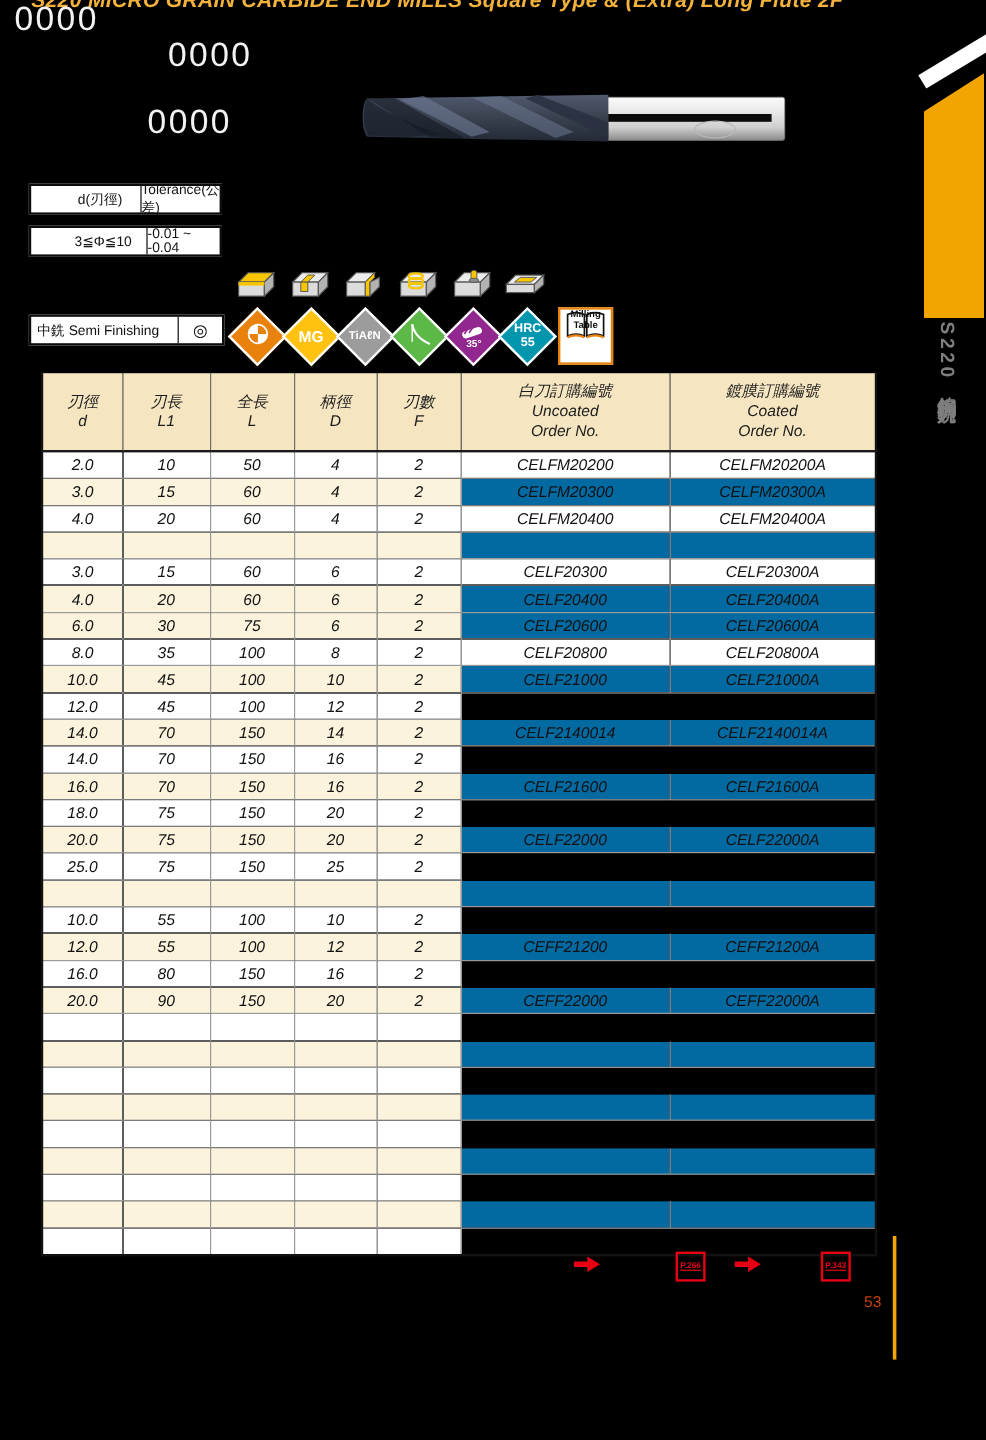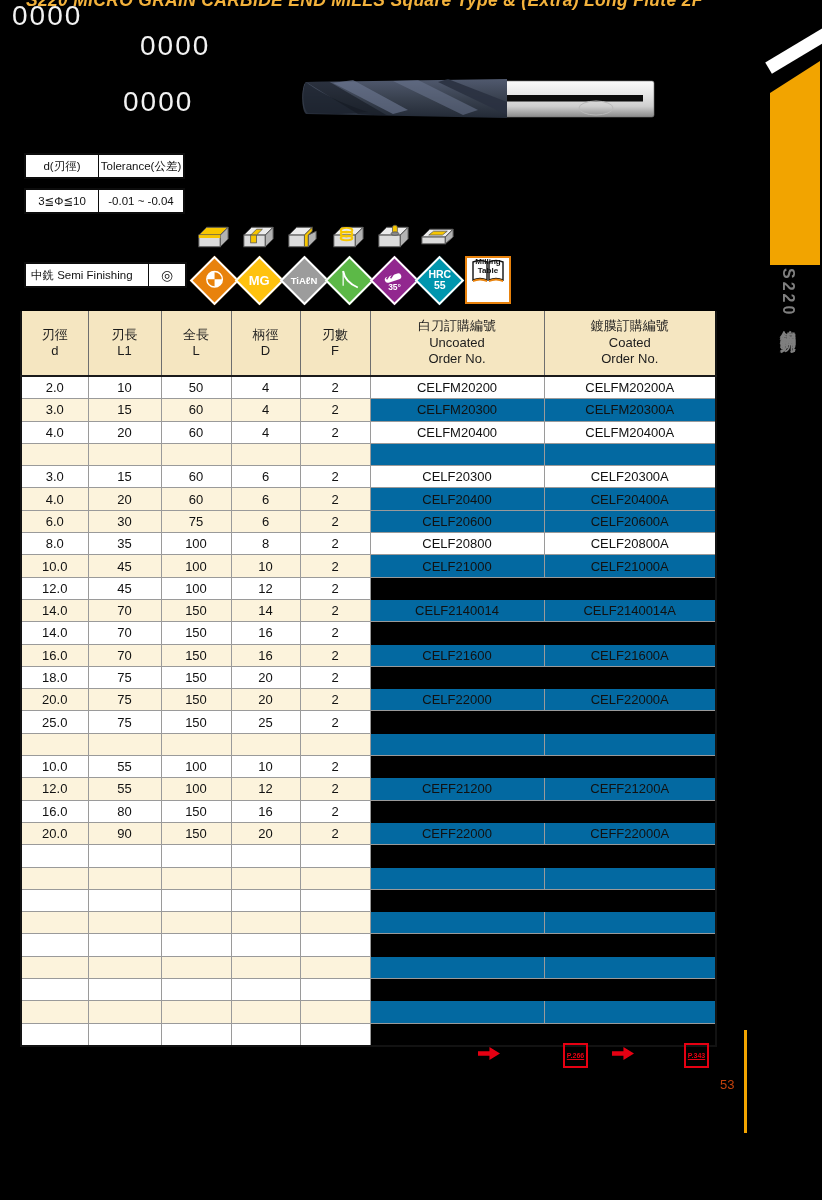--- a/index.html
+++ b/index.html
@@ -12,42 +12,42 @@
     color:#F3B23C;white-space:nowrap;letter-spacing:.3px;}
   .ph{color:#f2f2f2;font-weight:normal;font-size:28px;letter-spacing:2px;margin-left:12px;}
   .ph0{left:128px;top:30px;}　.ph1{left:111px;top:58px;} .ph2{left:111px;top:86px;}
 
   
   .mini-table{display:flex;background:#fff;border:2px solid #0c0c0c;color:#111;
     font-size:11.5px;align-items:stretch;}
   .mini-cell{display:flex;align-items:center;justify-content:center;}
   .tol-head{left:24px;top:153px;width:157px;height:22px;}
   .tol-row {left:24px;top:188px;width:157px;height:22px;}
-  .tol-c1{width:72px;border-right:1.5px solid #0c0c0c;}
+  .tol-c1{width:72px;border-right:1.5px solid #0c0c0c;padding-left:24px;}
   .tol-c2{flex:1;}
   .finish-box{left:24px;top:262px;width:159px;height:22px;font-size:11.5px;}
   .fin-label{flex:1;justify-content:flex-start;padding-left:5px;}
   .fin-sym{width:36px;border-left:1.5px solid #0c0c0c;font-size:14px;}
 
   
   .ops{left:193px;top:221px;display:flex;gap:6px;}
   .op{width:39px;height:34px;display:block;}
 
   
   .badges{left:191px;top:256px;display:flex;align-items:center;height:48px;}
   .dwrap{width:45px;height:48px;position:relative;flex:0 0 auto;}
   .diamond{position:absolute;left:6px;top:7px;width:31px;height:31px;border:2.5px solid #fff;
     transform:rotate(45deg);display:flex;align-items:center;justify-content:center;}
   .dlabel{transform:rotate(-45deg);color:#fff;font-weight:bold;text-align:center;line-height:1.05;}
   .book{width:42px;height:44px;background:#fff;border:2px solid #E8820C;margin-left:4px;
     position:relative;display:flex;align-items:flex-start;justify-content:center;}
   .book-text{position:absolute;font-size:8px;font-weight:bold;color:#111;text-align:center;line-height:1.1;}
 
   
-  .spec-wrap{left:20px;top:308px;}
+  .spec-wrap{left:34px;top:308px;font-style:italic;}
   table.spec{border-collapse:collapse;table-layout:fixed;width:695px;
     border:2px solid #121212;border-top:3.5px solid #000;}
   .spec th{background:#F5E6C1;color:#1c1c1c;font-weight:normal;font-size:13px;line-height:16.5px;
     border:1px solid #6e6e6e;border-bottom:2px solid #1a1a1a;height:64px;padding:0;text-align:center;}
   .spec td{height:21.3px;padding:0;font-size:13px;color:#111;text-align:center;
     border:1px solid #9a9a9a;overflow:hidden;white-space:nowrap;}
   tr.white td{background:#fff;}
   tr.cream td{background:#FCF3DC;}
   tr.white td.ocell{background:#fff;}
   tr.cream td.ocell{background:#0369a1;}

